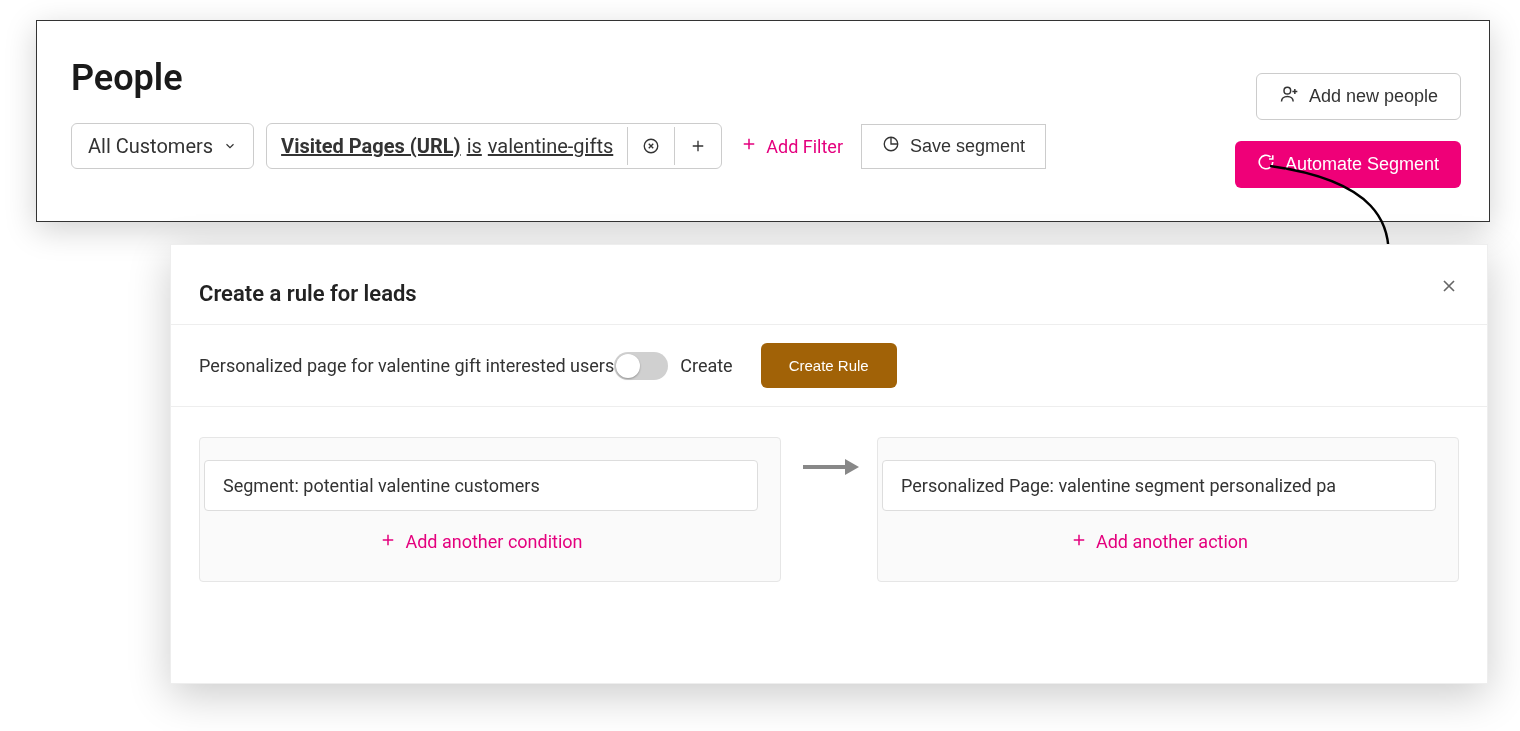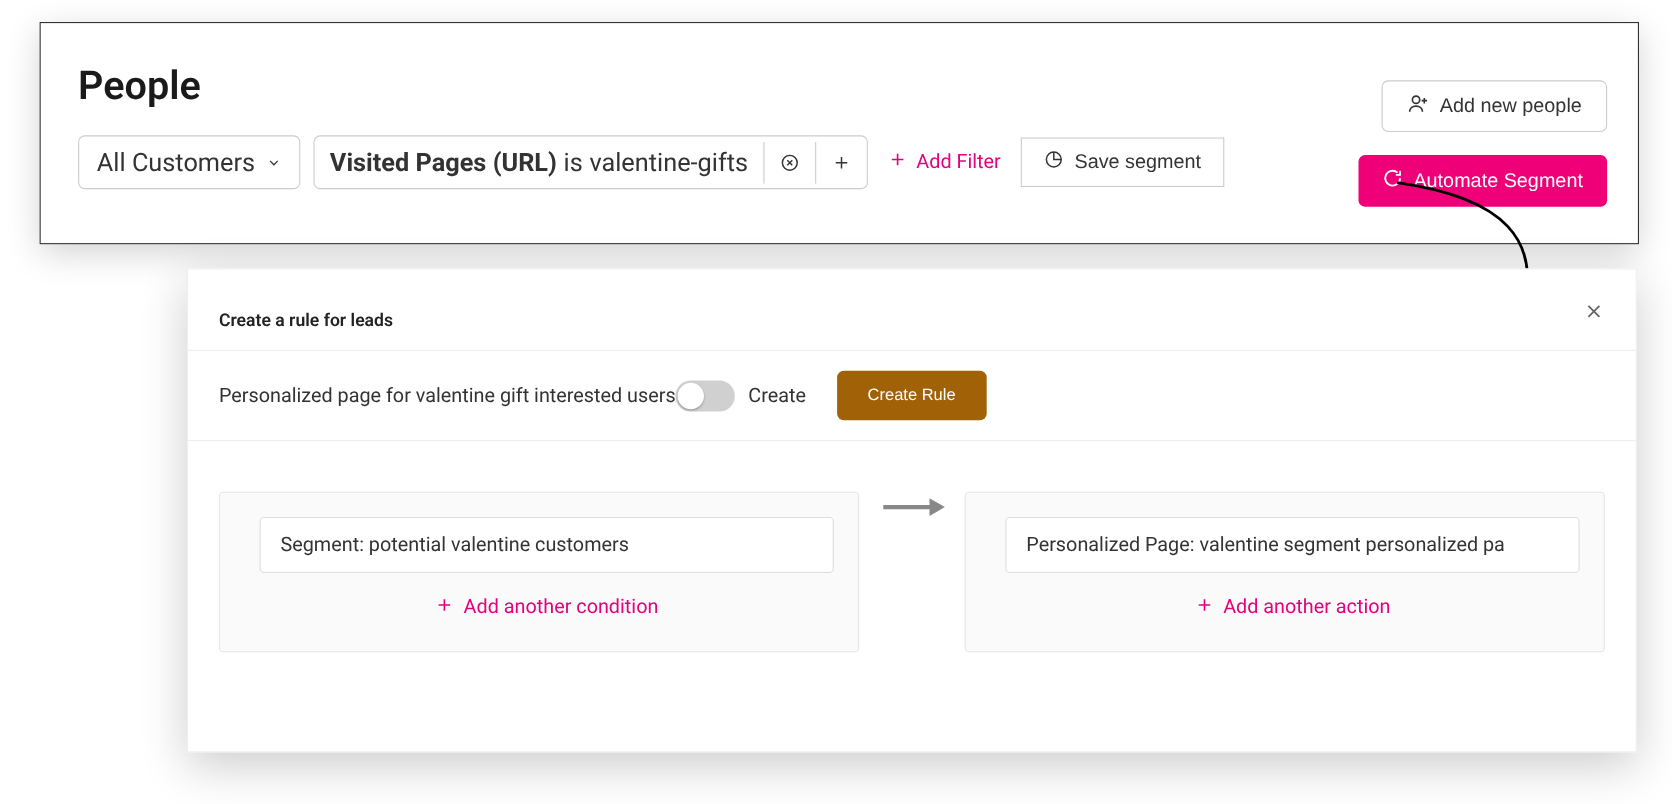--- a/index.html
+++ b/index.html
@@ -53,30 +53,31 @@
     align-items: center;
     gap: 12px;
     margin-top: 24px;
   }
   .pill {
     border: 1px solid #ccc;
     border-radius: 6px;
     background: #fff;
     display: inline-flex;
     align-items: center;
-    font-size: 23px;
+    font-size: 20px;
     color: #333;
   }
   .customers-pill {
     padding: 10px 16px;
     gap: 10px;
     cursor: pointer;
   }
   .filter-chip {
     padding: 0;
+    text-decoration: underline;
   }
   .filter-chip-text {
     padding: 10px 14px;
     display: inline-flex;
     gap: 6px;
     align-items: center;
   }
   .filter-chip-text strong { font-weight: 700; }
   .chip-btn {
     border-left: 1px solid #ccc;
@@ -146,21 +147,21 @@
     border: 1px solid #eee;
     box-shadow: 0 12px 40px rgba(0,0,0,0.2);
   }
   .modal-header {
     display: flex;
     align-items: center;
     justify-content: space-between;
     padding: 24px 28px 18px 28px;
   }
   .modal-title {
-    font-size: 16px;
+    font-size: 22px;
     font-weight: 600;
     color: #222;
     margin-top: 12px;
   }
   .close-btn {
     cursor: pointer;
   }
   .modal-toolbar {
     border-top: 1px solid #eee;
     border-bottom: 1px solid #eee;
@@ -216,22 +217,21 @@
     padding: 30px 28px;
     display: flex;
     align-items: flex-start;
     gap: 0;
   }
   .card {
     flex: 1;
     border: 1px solid #e6e6e6;
     background: #fafafa;
     border-radius: 4px;
-    padding: 22px 22px 28px 36px;
-    margin-top: 16px;
+    padding: 22px 22px 28px 4px;
   }
   .card-input {
     width: 100%;
     border: 1px solid #ddd;
     background: #fff;
     border-radius: 4px;
     padding: 14px 18px;
     font-size: 18px;
     color: #333;
     white-space: nowrap;

